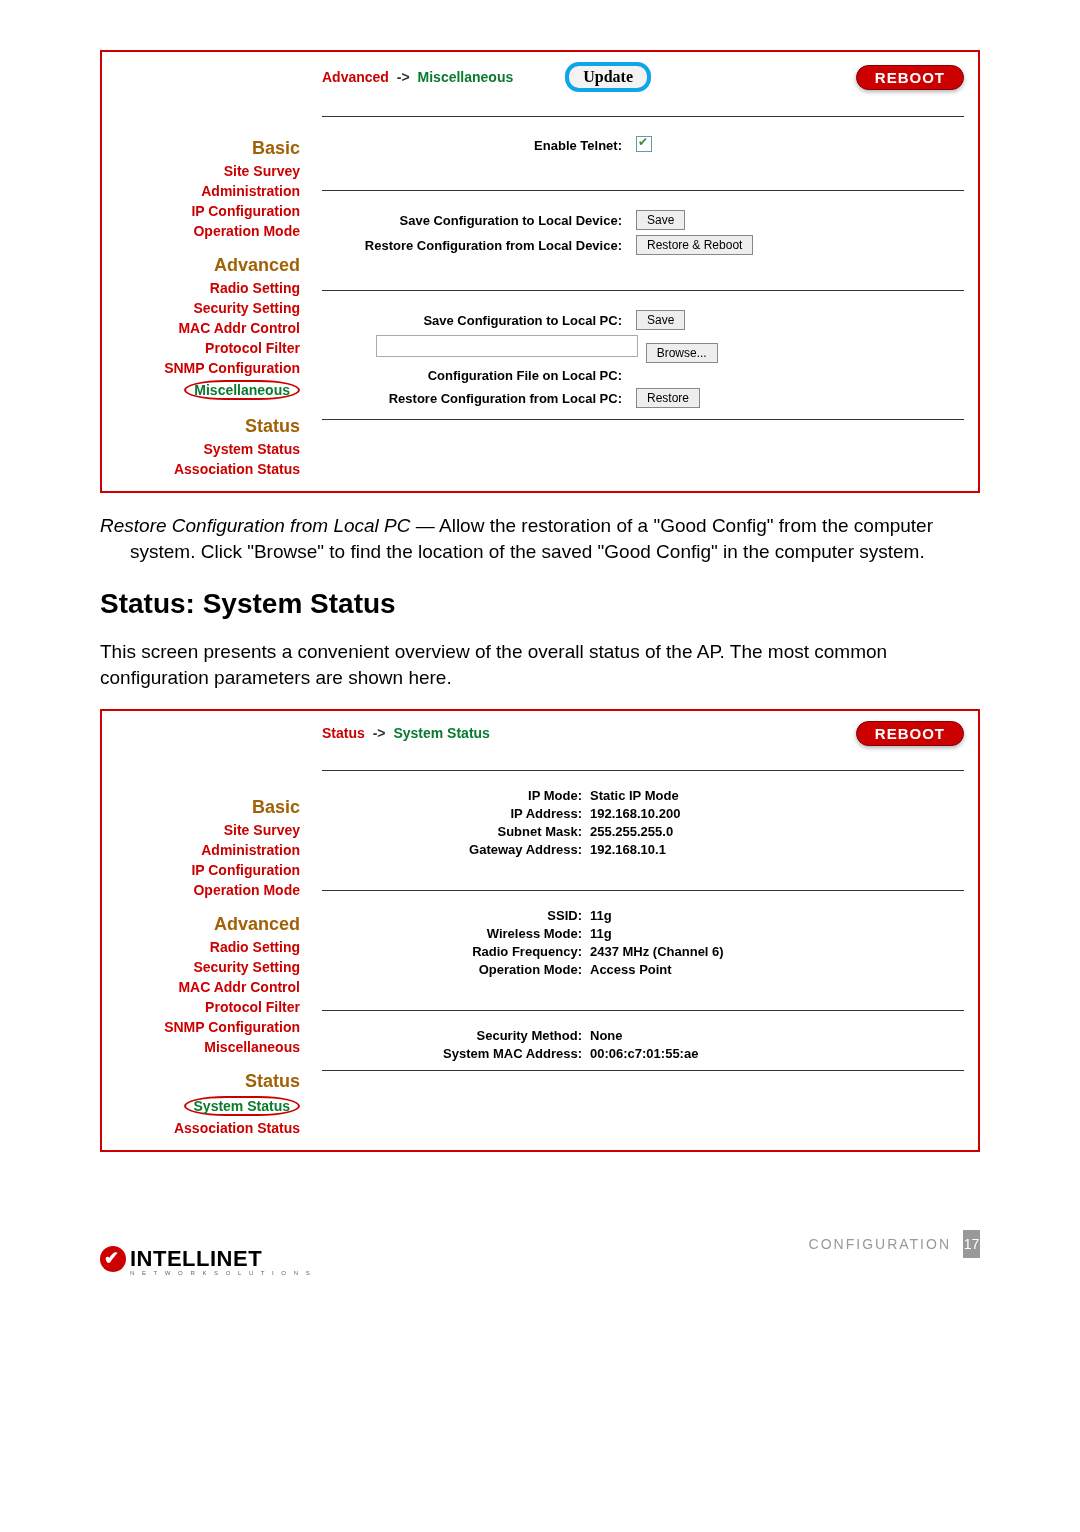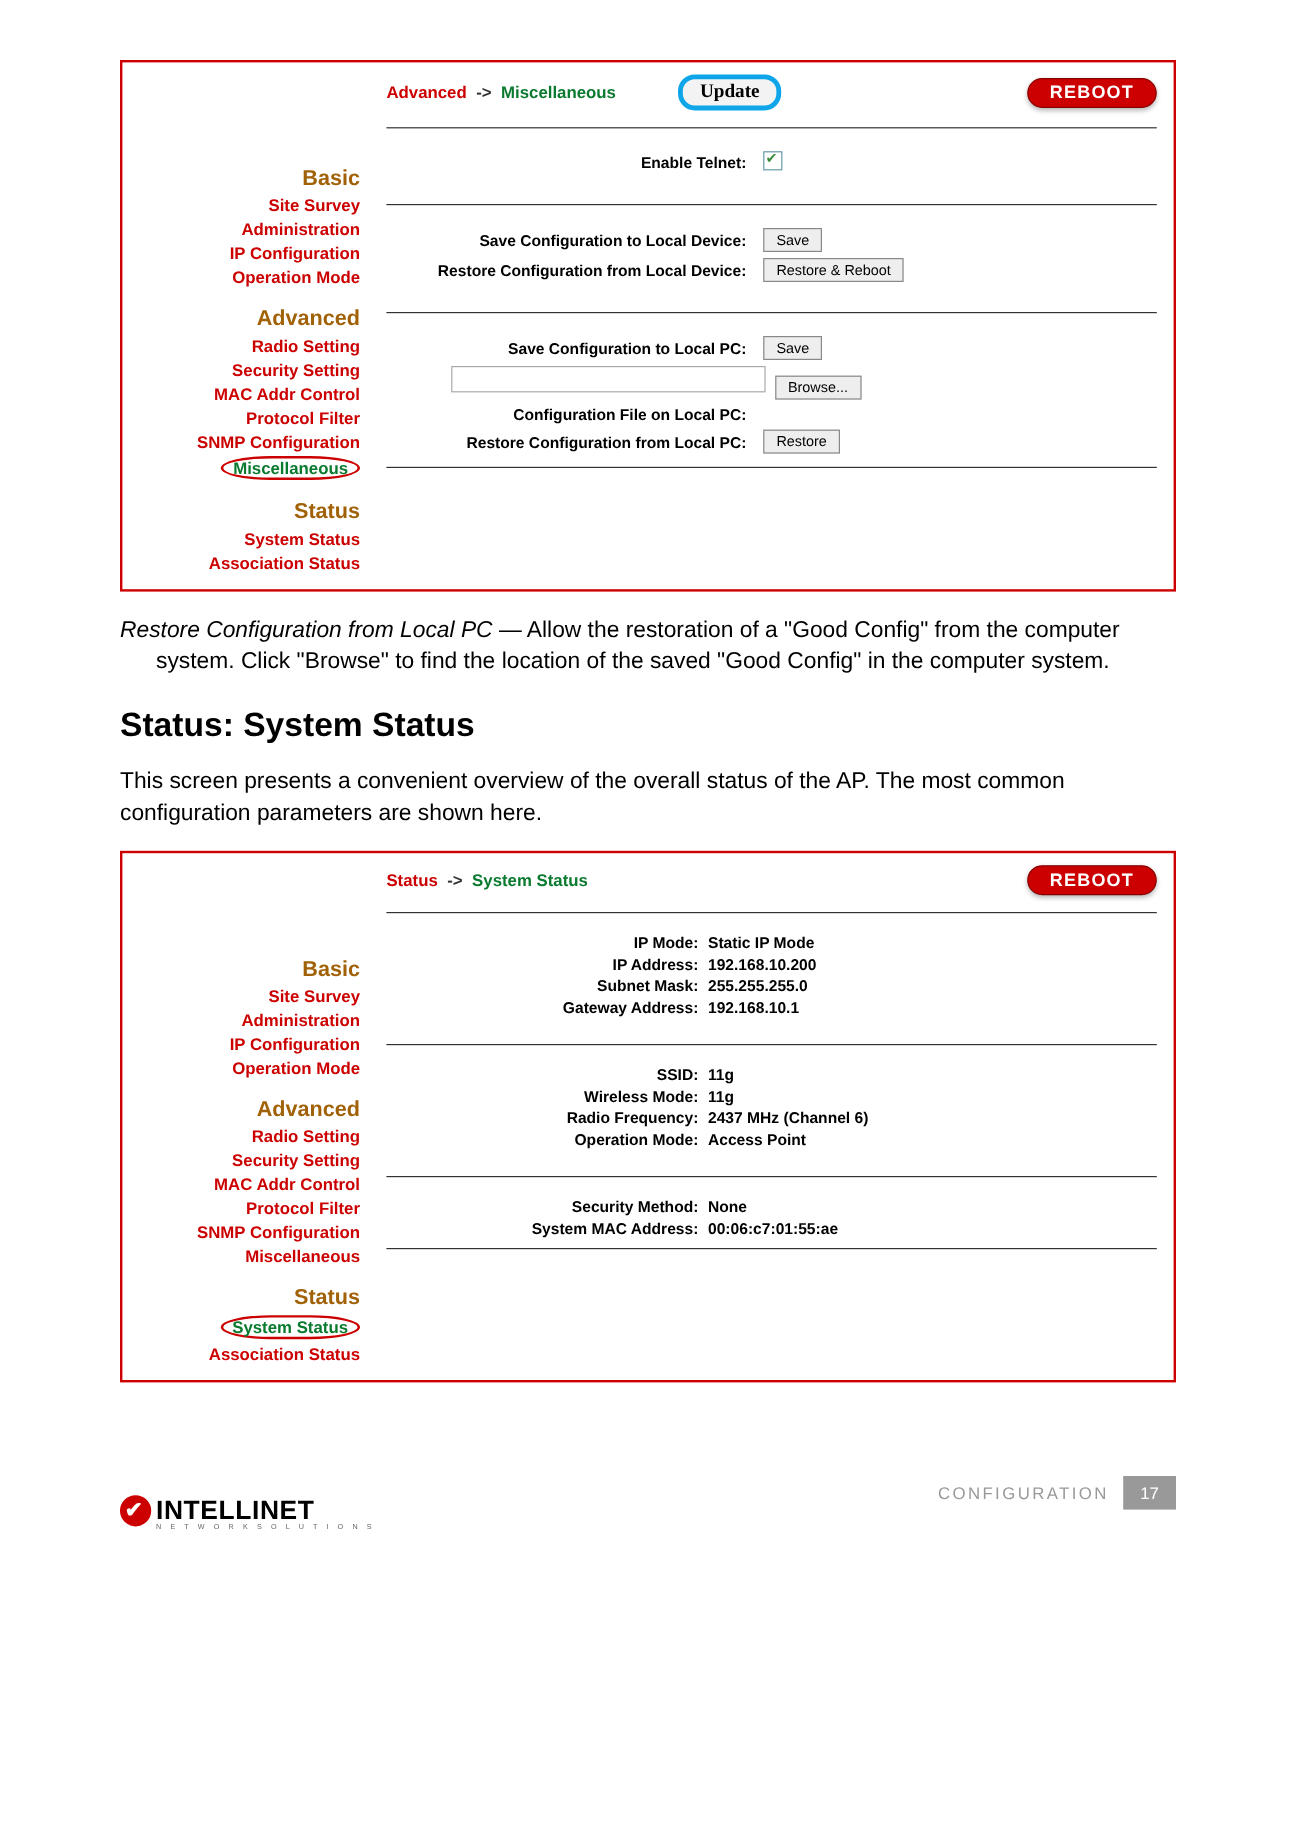--- a/index.html
+++ b/index.html
@@ -94,21 +94,21 @@
     border: 1px solid #800;
     border-radius: 14px;
     padding: 3px 18px;
     font-size: 15px;
     letter-spacing: 1px;
     cursor: pointer;
     box-shadow: 0 2px 4px rgba(0,0,0,0.3);
   }
   .section {
     border-top: 1px solid #333;
-    margin: 14px 0 0 0;
+    margin: 24px 0 0 0;
     padding: 14px 0 6px 0;
   }
   .section:last-child {
     border-bottom: 1px solid #333;
   }
   .row {
     display: flex;
     align-items: center;
     margin: 5px 0;
     font-size: 13px;
@@ -238,21 +238,21 @@
   }
   .footer-section {
     color: #999;
     font-size: 14px;
     letter-spacing: 2px;
     margin-right: 12px;
   }
   .pagenum {
     background: #999;
     color: #fff;
-    width: 44px;
+    width: 17px;
     height: 28px;
     display: flex;
     align-items: center;
     justify-content: center;
     font-size: 14px;
   }
 </style>
 </head>
 <body>
 

